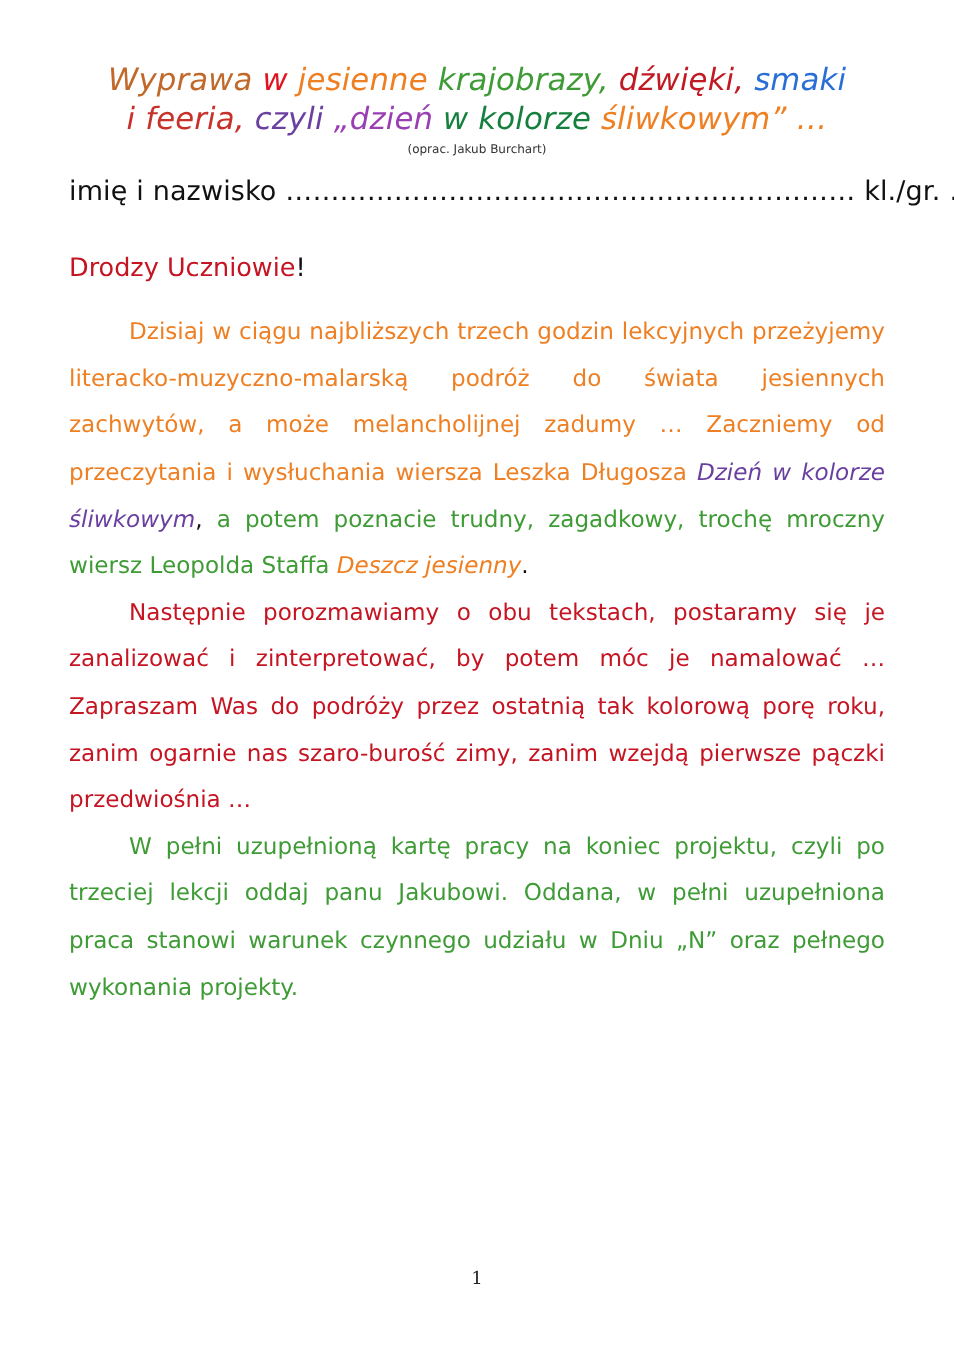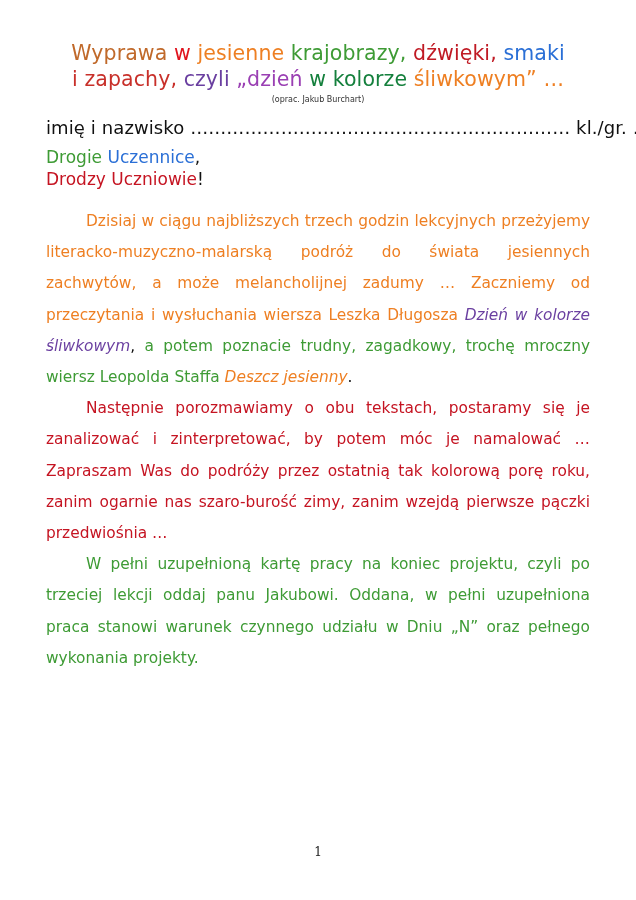--- a/index.html
+++ b/index.html
@@ -22,20 +22,21 @@
     }
     .title {
       position: absolute;
       left: 30px;
       width: 576px;
       text-align: center;
       font-size: 20.5px;
       line-height: 26px;
       letter-spacing: 0.1px;
       white-space: nowrap;
+      font-style: italic;
     }
     .title.l1 { top: 40px; }
     .title.l2 { top: 66px; }
     .subtitle {
       position: absolute;
       left: 0; width: 636px;
       top: 95px;
       text-align: center;
       font-size: 8px;
       color: #333333;
@@ -95,36 +96,33 @@
   </style>
 </head>
 <body>
 
 <div class="page">
 
   <div class="title l1">
     <span class="c-brown">Wyprawa </span><span class="c-red">w </span><span class="c-orange">jesienne </span><span class="c-green">krajobrazy, </span><span class="c-darkred">dźwięki, </span><span class="c-blue">smaki</span>
   </div>
   <div class="title l2">
-    <span style="color:#c8302a">i zapachy, </span><span class="c-purple">czyli </span><span class="c-magenta">„dzień </span><span class="c-darkgreen">w kolorze </span><span class="c-orange">śliwkowym” …</span>
+    <span style="color:#c8302a">i feeria, </span><span class="c-purple">czyli </span><span class="c-magenta">„dzień </span><span class="c-darkgreen">w kolorze </span><span class="c-orange">śliwkowym” …</span>
   </div>
   <div class="subtitle">(oprac. Jakub Burchart)</div>
 
   <div class="name-line">
     <span>imię i nazwisko</span>
     <span>………………………………………………………</span>
     <span>kl./gr.</span>
     <span>……..</span>
     <span>dnia</span>
     <span>……………</span>
   </div>
 
-  <div class="greeting g1">
-    <span class="c-green">Drogie </span><span class="c-blue">Uczennice</span><span class="c-black">,</span>
-  </div>
   <div class="greeting g2">
     <span class="c-crimson">Drodzy </span><span class="c-crimson">Uczniowie</span><span class="c-black">!</span>
   </div>
 
   <div class="body-text">
     <p><span class="c-orange">Dzisiaj w ciągu najbliższych trzech godzin lekcyjnych przeżyjemy literacko-muzyczno-malarską podróż do świata jesiennych zachwytów, a może melancholijnej zadumy … Zaczniemy od przeczytania i wysłuchania wiersza Leszka Długosza </span><span class="c-purple italic">Dzień w kolorze śliwkowym</span><span class="c-black">,</span><span class="c-green"> a potem poznacie trudny, zagadkowy, trochę mroczny wiersz Leopolda Staffa </span><span class="c-orange italic">Deszcz jesienny</span><span class="c-black">.</span></p>
     <p class="c-crimson">Następnie porozmawiamy o obu tekstach, postaramy się je zanalizować i zinterpretować, by potem móc je namalować … Zapraszam Was do podróży przez ostatnią tak kolorową porę roku, zanim ogarnie nas szaro-burość zimy, zanim wzejdą pierwsze pączki przedwiośnia …</p>
     <p class="c-green">W pełni uzupełnioną kartę pracy na koniec projektu, czyli po trzeciej lekcji oddaj panu Jakubowi. Oddana, w pełni uzupełniona praca stanowi warunek czynnego udziału w Dniu „N” oraz pełnego wykonania projekty.</p>
   </div>
 

